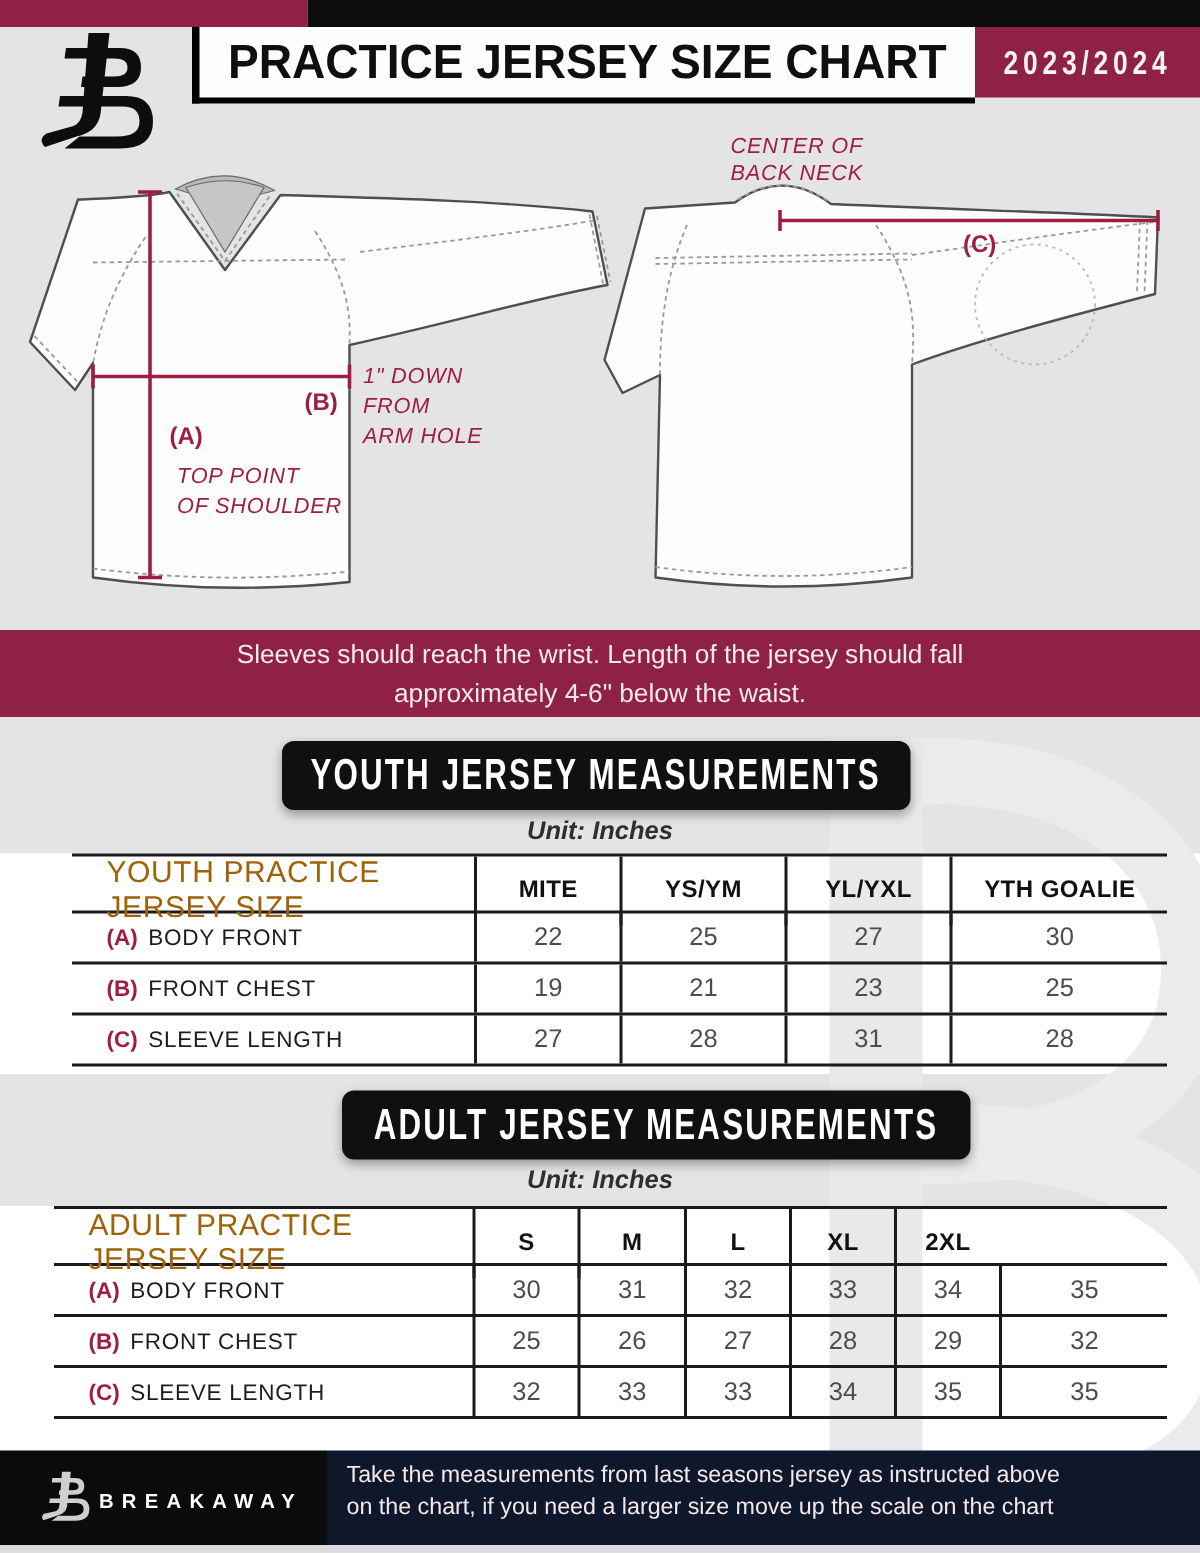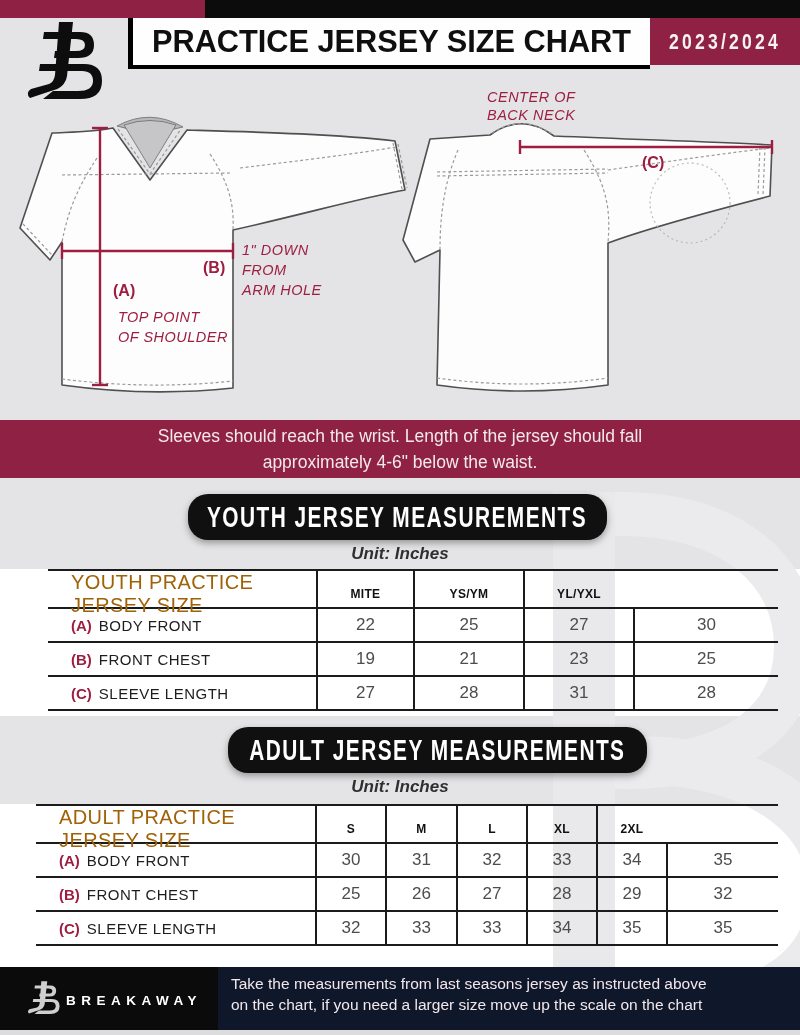--- a/index.html
+++ b/index.html
@@ -34,21 +34,21 @@
   .jersey-back{left:398px;top:90px;}
   .m-label{font-weight:700;font-size:16px;fill:#9E1E42;}
   .m-note{font-style:italic;font-size:14.5px;fill:#9E1E42;letter-spacing:0.5px;}
 
   
   .notice{position:absolute;left:0;top:420px;width:800px;height:58px;background:#8E2144;z-index:3;
           display:flex;flex-direction:column;align-items:center;justify-content:center;}
   .notice div{color:#f3e9ed;font-size:17.5px;line-height:26px;text-align:center;}
 
   
-  .section-banner{position:absolute;left:188px;width:419px;height:46px;background:#101010;border-radius:20px;
+  .section-banner{position:absolute;left:188px;width:419px;height:46px;background:#101010;border-radius:8px;
           display:flex;align-items:center;justify-content:center;z-index:3;box-shadow:0 3px 7px rgba(0,0,0,0.35);}
   .section-banner span{color:#ffffff;font-size:29px;font-weight:700;letter-spacing:2px;transform:scaleX(0.72);white-space:nowrap;}
   .banner-youth{top:494px;}
   .banner-adult{top:727px;margin-left:40px;}
   .unit-line{position:absolute;left:0;width:800px;text-align:center;z-index:3;
           font-style:italic;font-weight:600;font-size:17px;color:#2f2f2f;}
   .unit-youth{top:544px;}
   .unit-adult{top:777px;}
 
   
@@ -56,21 +56,21 @@
   .table-youth{left:48px;top:569px;width:730px;}
   .table-adult{left:36px;top:804px;width:742px;}
   .t-row{display:grid;border-bottom:2.5px solid #1b1b1b;}
   .cols-youth{grid-template-columns:268px 97px 110px 110px 145px;}
   .cols-adult{grid-template-columns:279px 70px 71px 70px 70px 70px 112px;}
   .t-head{height:36px;}
   .t-data{height:32px;}
   .lcell{display:flex;align-items:center;padding-left:23px;gap:7px;}
   .vcell{display:flex;align-items:center;justify-content:center;border-left:2px solid #1b1b1b;}
   .t-head .hlabel{font-size:20px;color:#a16207;letter-spacing:0.4px;}
-  .t-head .vcell{font-size:12px;font-weight:700;color:#111;letter-spacing:0.3px;}
+  .t-head .vcell{font-size:16px;font-weight:700;color:#111;letter-spacing:0.3px;}
   .t-data .vcell{font-size:17px;color:#4d4d4d;}
   .rkey{color:#9E1E42;font-weight:700;font-size:15px;}
   .rname{color:#1d1d1d;font-size:15px;letter-spacing:0.5px;font-weight:500;}
 
   
   .footer-black{position:absolute;left:0;top:967px;width:218px;height:63px;background:#0b0b0b;z-index:6;}
   .footer-maroon{position:absolute;left:218px;top:967px;width:582px;height:63px;background:#0f172a;z-index:6;
           padding:7px 0 0 13px;box-sizing:border-box;}
   .footer-maroon div{color:#f2e7eb;font-size:15.5px;line-height:20.5px;}
   .footer-strip{position:absolute;left:0;top:1030px;width:800px;height:5px;background:#dcdcde;z-index:6;}
@@ -177,20 +177,21 @@
     <span>YOUTH JERSEY MEASUREMENTS</span>
   </div>
   <div class="unit-line unit-youth">Unit: Inches</div>
 
   <div class="size-table table-youth">
     <div class="t-row t-head cols-youth">
       <div class="lcell hlabel">YOUTH PRACTICE JERSEY SIZE</div>
       <div class="vcell">MITE</div>
       <div class="vcell">YS/YM</div>
       <div class="vcell">YL/YXL</div>
+      <div class="vcell">YTH GOALIE</div>
     </div>
     <div class="t-row t-data cols-youth">
       <div class="lcell">
           <span class="rkey">(A)</span>
           <span class="rname">BODY FRONT</span>
         </div>
       <div class="vcell">22</div>
       <div class="vcell">25</div>
       <div class="vcell">27</div>
       <div class="vcell">30</div>

